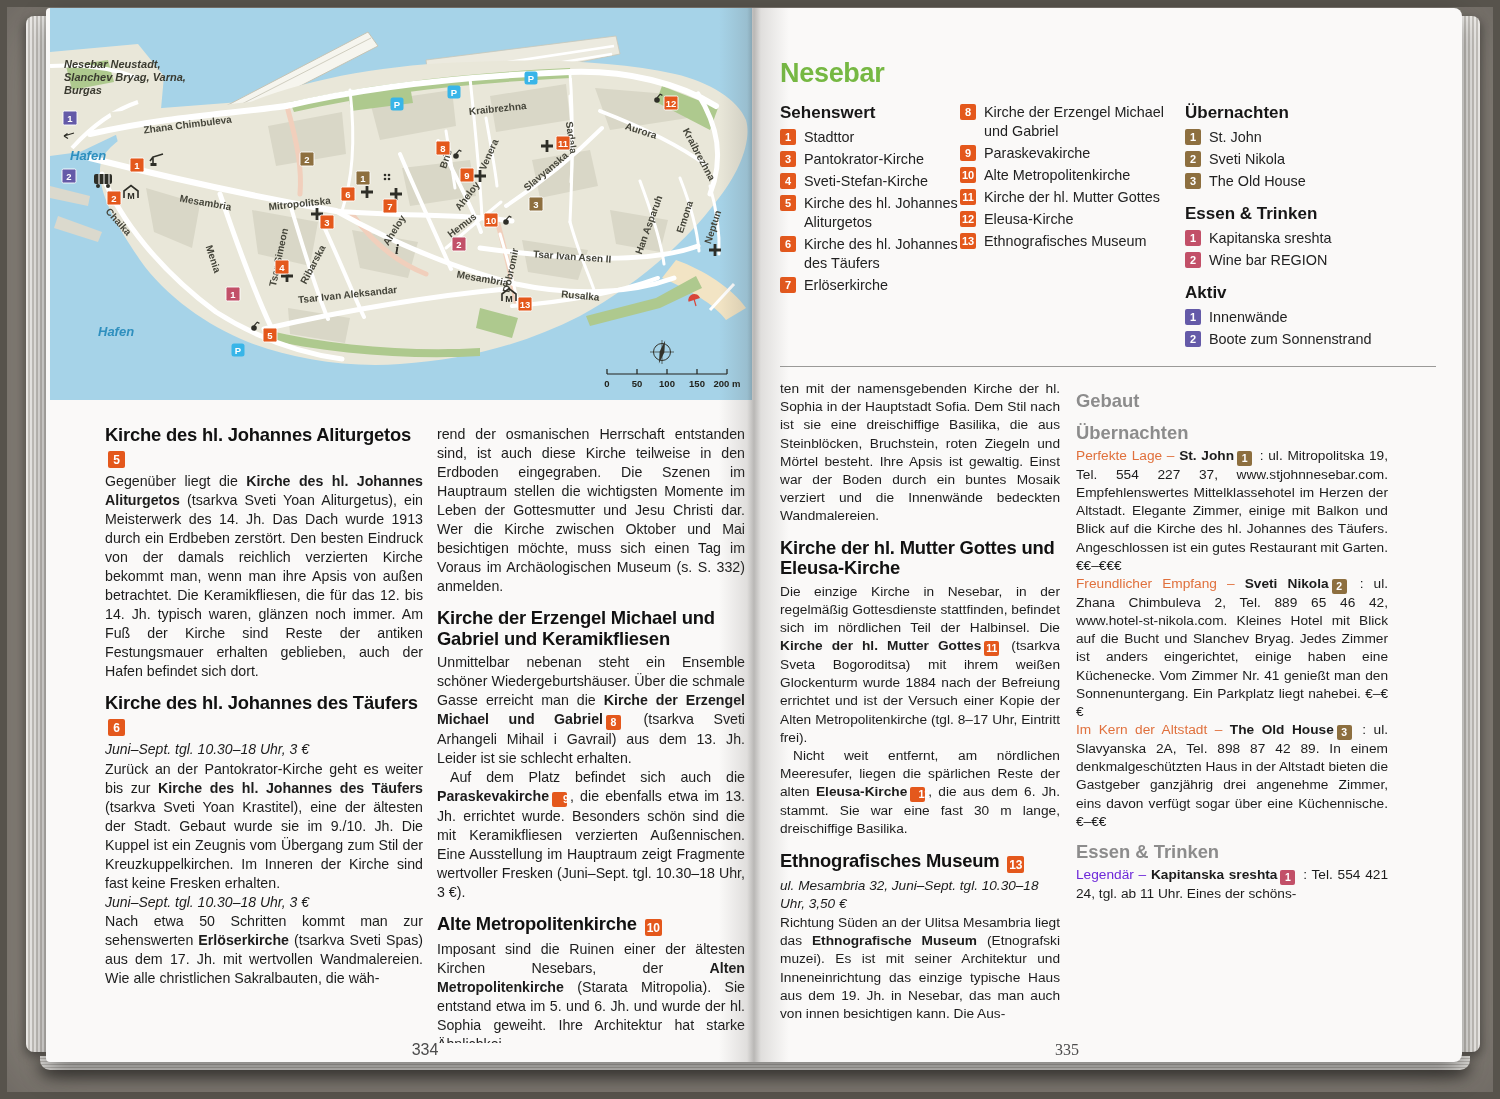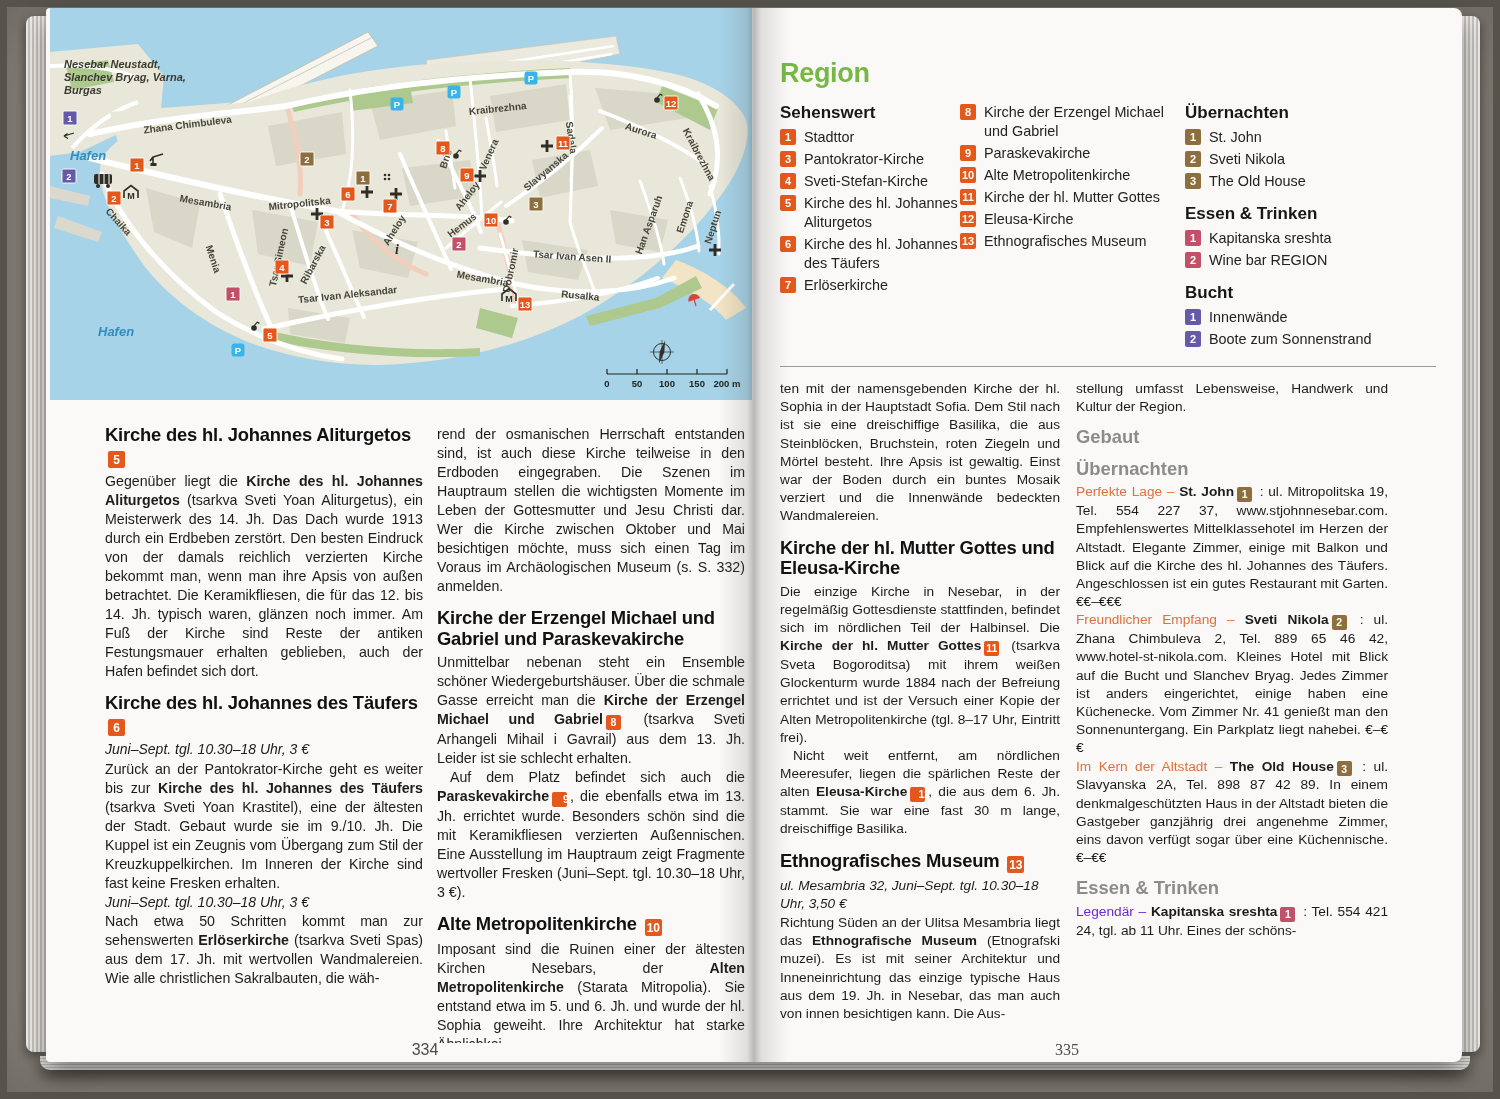--- a/index.html
+++ b/index.html
@@ -383,30 +383,30 @@
       <div class="h2"><span>Kirche des hl. Johannes Aliturgetos </span><span class="badge" style="background: rgb(228, 88, 28);">5</span></div>
       <div class="p"><span>Gegenüber liegt die </span><span class="bold">Kirche des hl. Johannes Aliturgetos</span><span> (tsarkva Sveti Yoan Aliturgetus), ein Meisterwerk des 14. Jh. Das Dach wurde 1913 durch ein Erdbeben zerstört. Den besten Eindruck von der damals reichlich verzierten Kirche bekommt man, wenn man ihre Apsis von außen betrachtet. Die Keramikfliesen, die für das 12. bis 14. Jh. typisch waren, glänzen noch immer. Am Fuß der Kirche sind Reste der antiken Festungsmauer erhalten geblieben, auch der Hafen befindet sich dort.</span></div>
       <div class="h2"><span>Kirche des hl. Johannes des Täufers </span><span class="badge" style="background: rgb(228, 88, 28);">6</span></div>
       <div class="info">Juni–Sept. tgl. 10.30–18 Uhr, 3 €</div>
       <div class="p"><span>Zurück an der Pantokrator-Kirche geht es weiter bis zur </span><span class="bold">Kirche des hl. Johannes des Täufers</span><span> (tsarkva Sveti Yoan Krastitel), eine der ältesten der Stadt. Gebaut wurde sie im 9./10. Jh. Die Kuppel ist ein Zeugnis vom Übergang zum Stil der Kreuzkuppelkirchen. Im Inneren der Kirche sind fast keine Fresken erhalten.</span></div>
       <div class="info">Juni–Sept. tgl. 10.30–18 Uhr, 3 €</div>
       <div class="p"><span>Nach etwa 50 Schritten kommt man zur sehenswerten </span><span class="bold">Erlöserkirche</span><span> (tsarkva Sveti Spas) aus dem 17. Jh. mit wertvollen Wandmalereien. Wie alle christlichen Sakralbauten, die wäh-</span></div>
     </div>
   <div class="col" style="left:391px;top:417px;width:308px;height:618px;">
       <div class="p"><span>rend der osmanischen Herrschaft entstanden sind, ist auch diese Kirche teilweise in den Erdboden eingegraben. Die Szenen im Hauptraum stellen die wichtigsten Momente im Leben der Gottesmutter und Jesu Christi dar. Wer die Kirche zwischen Oktober und Mai besichtigen möchte, muss sich einen Tag im Voraus im Archäologischen Museum (s. S. 332) anmelden.</span></div>
-      <div class="h2"><span>Kirche der Erzengel Michael und Gabriel und Paraskevakirche</span></div>
+      <div class="h2"><span>Kirche der Erzengel Michael und Gabriel und Keramikfliesen</span></div>
       <div class="p"><span>Unmittelbar nebenan steht ein Ensemble schöner Wiedergeburtshäuser. Über die schmale Gasse erreicht man die </span><span class="bold">Kirche der Erzengel Michael und Gabriel</span><span class="badge" style="background: rgb(228, 88, 28);">8</span><span> (tsarkva Sveti Arhangeli Mihail i Gavrail) aus dem 13. Jh. Leider ist sie schlecht erhalten.</span></div>
       <div class="p indent"><span>Auf dem Platz befindet sich auch die </span><span class="bold">Paraskevakirche</span><span class="badge" style="background: rgb(228, 88, 28);">9</span><span>, die ebenfalls etwa im 13. Jh. errichtet wurde. Besonders schön sind die mit Keramikfliesen verzierten Außennischen. Eine Ausstellung im Hauptraum zeigt Fragmente wertvoller Fresken (Juni–Sept. tgl. 10.30–18 Uhr, 3 €).</span></div>
       <div class="h2"><span>Alte Metropolitenkirche </span><span class="badge" style="background: rgb(228, 88, 28);">10</span></div>
       <div class="p"><span>Imposant sind die Ruinen einer der ältesten Kirchen Nesebars, der </span><span class="bold">Alten Metropolitenkirche</span><span> (Starata Mitropolia). Sie entstand etwa im 5. und 6. Jh. und wurde der hl. Sophia geweiht. Ihre Architektur hat starke Ähnlichkei-</span></div>
     </div>
   <div class="pagenum" style="left:59px;top:1033px;width:640px;">334</div>
 
   <div class="legend">
-    <div class="legend-title" style="color: rgb(118, 184, 67);">Region</div>
+    <div class="legend-title" style="color: rgb(118, 184, 67);">Nesebar</div>
     <div class="legend-cols" id="legend-cols">
         <div class="legend-col c0">
           <div class="lg-group">
             <div class="lg-head">Sehenswert</div>
             <div class="lg-item">
               <span class="lg-badge" style="background: rgb(228, 88, 28);">1</span>
               <span class="lg-label">Stadttor</span>
             </div>
             <div class="lg-item">
               <span class="lg-badge" style="background: rgb(228, 88, 28);">3</span>
@@ -479,21 +479,21 @@
             <div class="lg-item">
               <span class="lg-badge" style="background: rgb(194, 80, 104);">1</span>
               <span class="lg-label">Kapitanska sreshta</span>
             </div>
             <div class="lg-item">
               <span class="lg-badge" style="background: rgb(194, 80, 104);">2</span>
               <span class="lg-label">Wine bar REGION</span>
             </div>
           </div>
           <div class="lg-group">
-            <div class="lg-head">Bucht</div>
+            <div class="lg-head">Aktiv</div>
             <div class="lg-item">
               <span class="lg-badge" style="background: rgb(100, 90, 168);">1</span>
               <span class="lg-label">Innenwände</span>
             </div>
             <div class="lg-item">
               <span class="lg-badge" style="background: rgb(100, 90, 168);">2</span>
               <span class="lg-label">Boote zum Sonnenstrand</span>
             </div>
           </div>
         </div>
@@ -504,21 +504,20 @@
   <div class="col rp" style="left:734px;top:372px;width:280px;height:662px;">
       <div class="p"><span>ten mit der namensgebenden Kirche der hl. Sophia in der Hauptstadt Sofia. Dem Stil nach ist sie eine dreischiffige Basilika, die aus Steinblöcken, Bruchstein, roten Ziegeln und Mörtel besteht. Ihre Apsis ist gewaltig. Einst war der Boden durch ein buntes Mosaik verziert und die Innenwände bedeckten Wandmalereien.</span></div>
       <div class="h2"><span>Kirche der hl. Mutter Gottes und Eleusa-Kirche</span></div>
       <div class="p"><span>Die einzige Kirche in Nesebar, in der regelmäßig Gottesdienste stattfinden, befindet sich im nördlichen Teil der Halbinsel. Die </span><span class="bold">Kirche der hl. Mutter Gottes</span><span class="badge" style="background: rgb(228, 88, 28);">11</span><span> (tsarkva Sveta Bogoroditsa) mit ihrem weißen Glockenturm wurde 1884 nach der Befreiung errichtet und ist der Versuch einer Kopie der Alten Metropolitenkirche (tgl. 8–17 Uhr, Eintritt frei).</span></div>
       <div class="p indent"><span>Nicht weit entfernt, am nördlichen Meeresufer, liegen die spärlichen Reste der alten </span><span class="bold">Eleusa-Kirche</span><span class="badge" style="background: rgb(228, 88, 28);">12</span><span>, die aus dem 6. Jh. stammt. Sie war eine fast 30 m lange, dreischiffige Basilika.</span></div>
       <div class="h2"><span>Ethnografisches Museum </span><span class="badge" style="background: rgb(228, 88, 28);">13</span></div>
       <div class="info">ul. Mesambria 32, Juni–Sept. tgl. 10.30–18 Uhr, 3,50 €</div>
       <div class="p"><span>Richtung Süden an der Ulitsa Mesambria liegt das </span><span class="bold">Ethnografische Museum</span><span> (Etnografski muzei). Es ist mit seiner Architektur und Inneneinrichtung das einzige typische Haus aus dem 19. Jh. in Nesebar, das man auch von innen besichtigen kann. Die Aus-</span></div>
     </div>
   <div class="col rp" style="left:1030px;top:372px;width:312px;height:662px;">
-      <div class="p"><span>stellung umfasst Lebensweise, Handwerk und Kultur der Region.</span></div>
       <div class="hgray">Gebaut</div>
       <div class="hgray">Übernachten</div>
       <div class="p"><span style="color: rgb(224, 112, 60);">Perfekte Lage – </span><span class="bold">St. John</span><span class="badge" style="background: rgb(141, 111, 63);">1</span><span> : ul. Mitropolitska 19, Tel. 554 227 37, www.stjohnnesebar.com. Empfehlenswertes Mittelklassehotel im Herzen der Altstadt. Elegante Zimmer, einige mit Balkon und Blick auf die Kirche des hl. Johannes des Täufers. Angeschlossen ist ein gutes Restaurant mit Garten. €€–€€€</span></div>
       <div class="p"><span style="color: rgb(224, 112, 60);">Freundlicher Empfang – </span><span class="bold">Sveti Nikola</span><span class="badge" style="background: rgb(141, 111, 63);">2</span><span> : ul. Zhana Chimbuleva 2, Tel. 889 65 46 42, www.hotel-st-nikola.com. Kleines Hotel mit Blick auf die Bucht und Slanchev Bryag. Jedes Zimmer ist anders eingerichtet, einige haben eine Küchenecke. Vom Zimmer Nr. 41 genießt man den Sonnenuntergang. Ein Parkplatz liegt nahebei. €–€€</span></div>
       <div class="p"><span style="color: rgb(224, 112, 60);">Im Kern der Altstadt – </span><span class="bold">The Old House</span><span class="badge" style="background: rgb(141, 111, 63);">3</span><span> : ul. Slavyanska 2A, Tel. 898 87 42 89. In einem denkmalgeschützten Haus in der Altstadt bieten die Gastgeber ganzjährig drei angenehme Zimmer, eins davon verfügt sogar über eine Küchennische. €–€€</span></div>
       <div class="hgray">Essen &amp; Trinken</div>
       <div class="p"><span style="color: #6d28d9;">Legendär – </span><span class="bold">Kapitanska sreshta</span><span class="badge" style="background: rgb(194, 80, 104);">1</span><span> : Tel. 554 421 24, tgl. ab 11 Uhr. Eines der schöns-</span></div>
     </div>
   <div class="pagenum" style="left:734px;top:1033px;width:574px;font-family:Liberation Serif, serif;">335</div>
 

